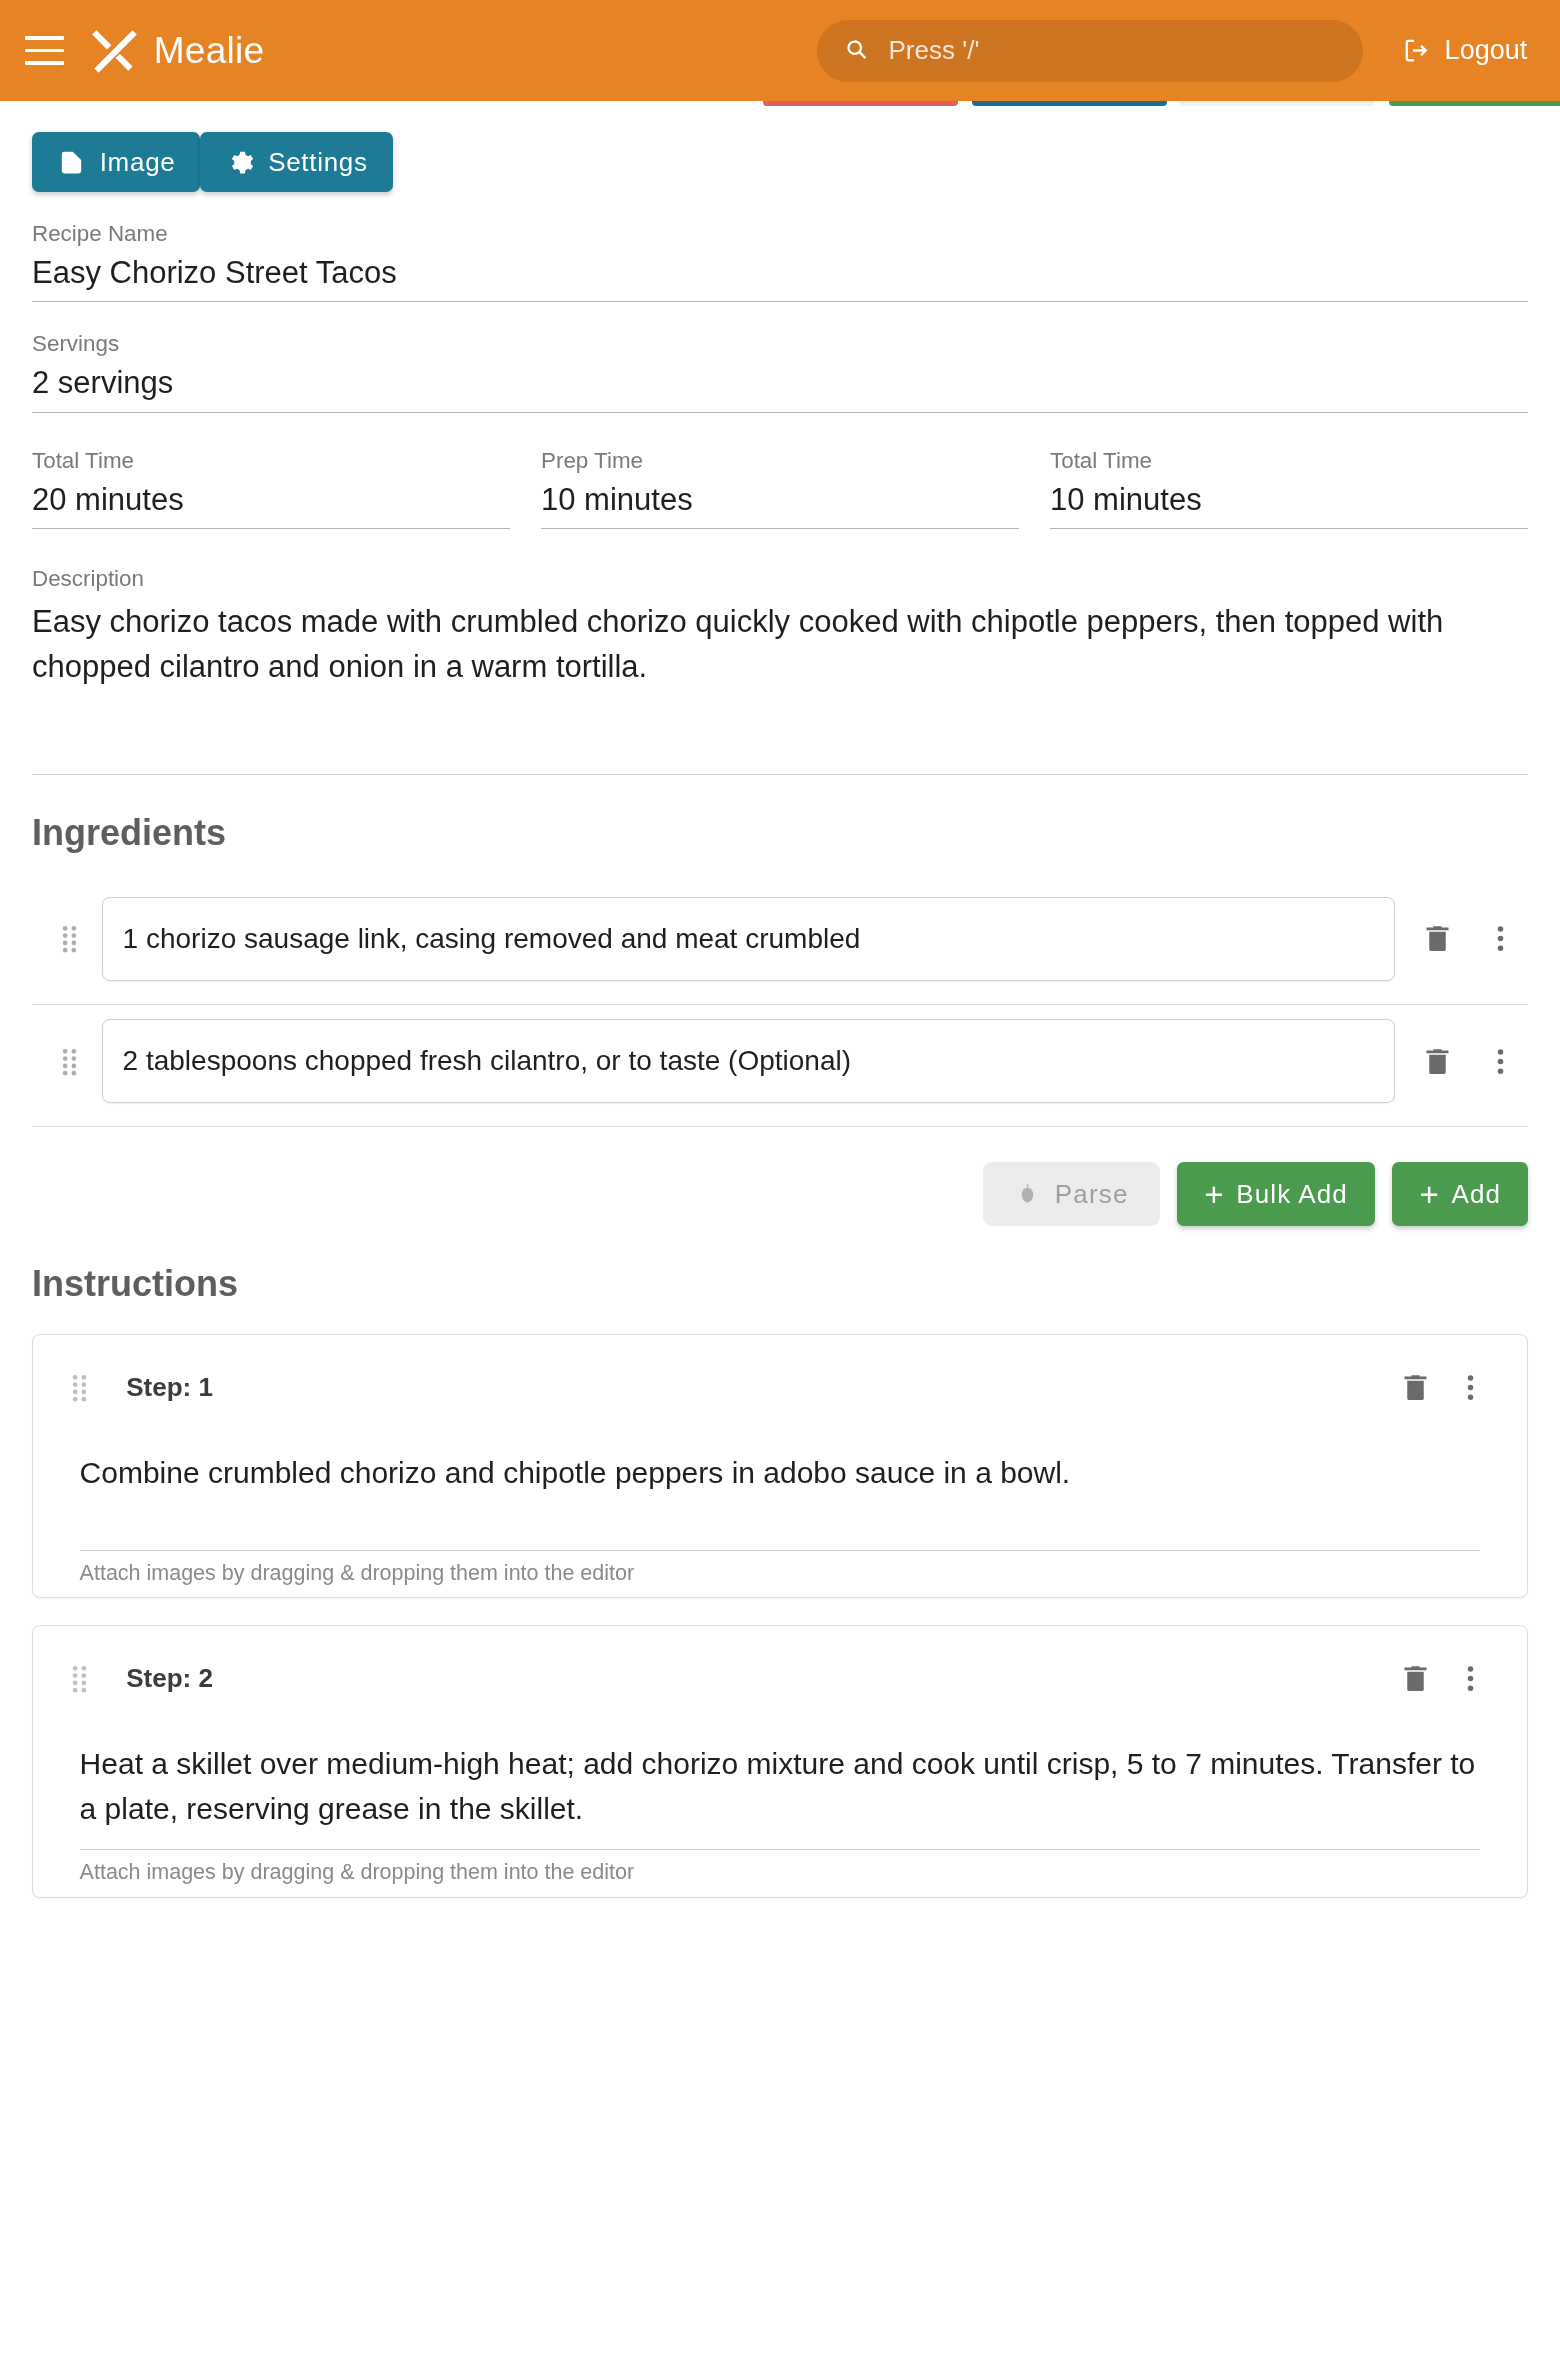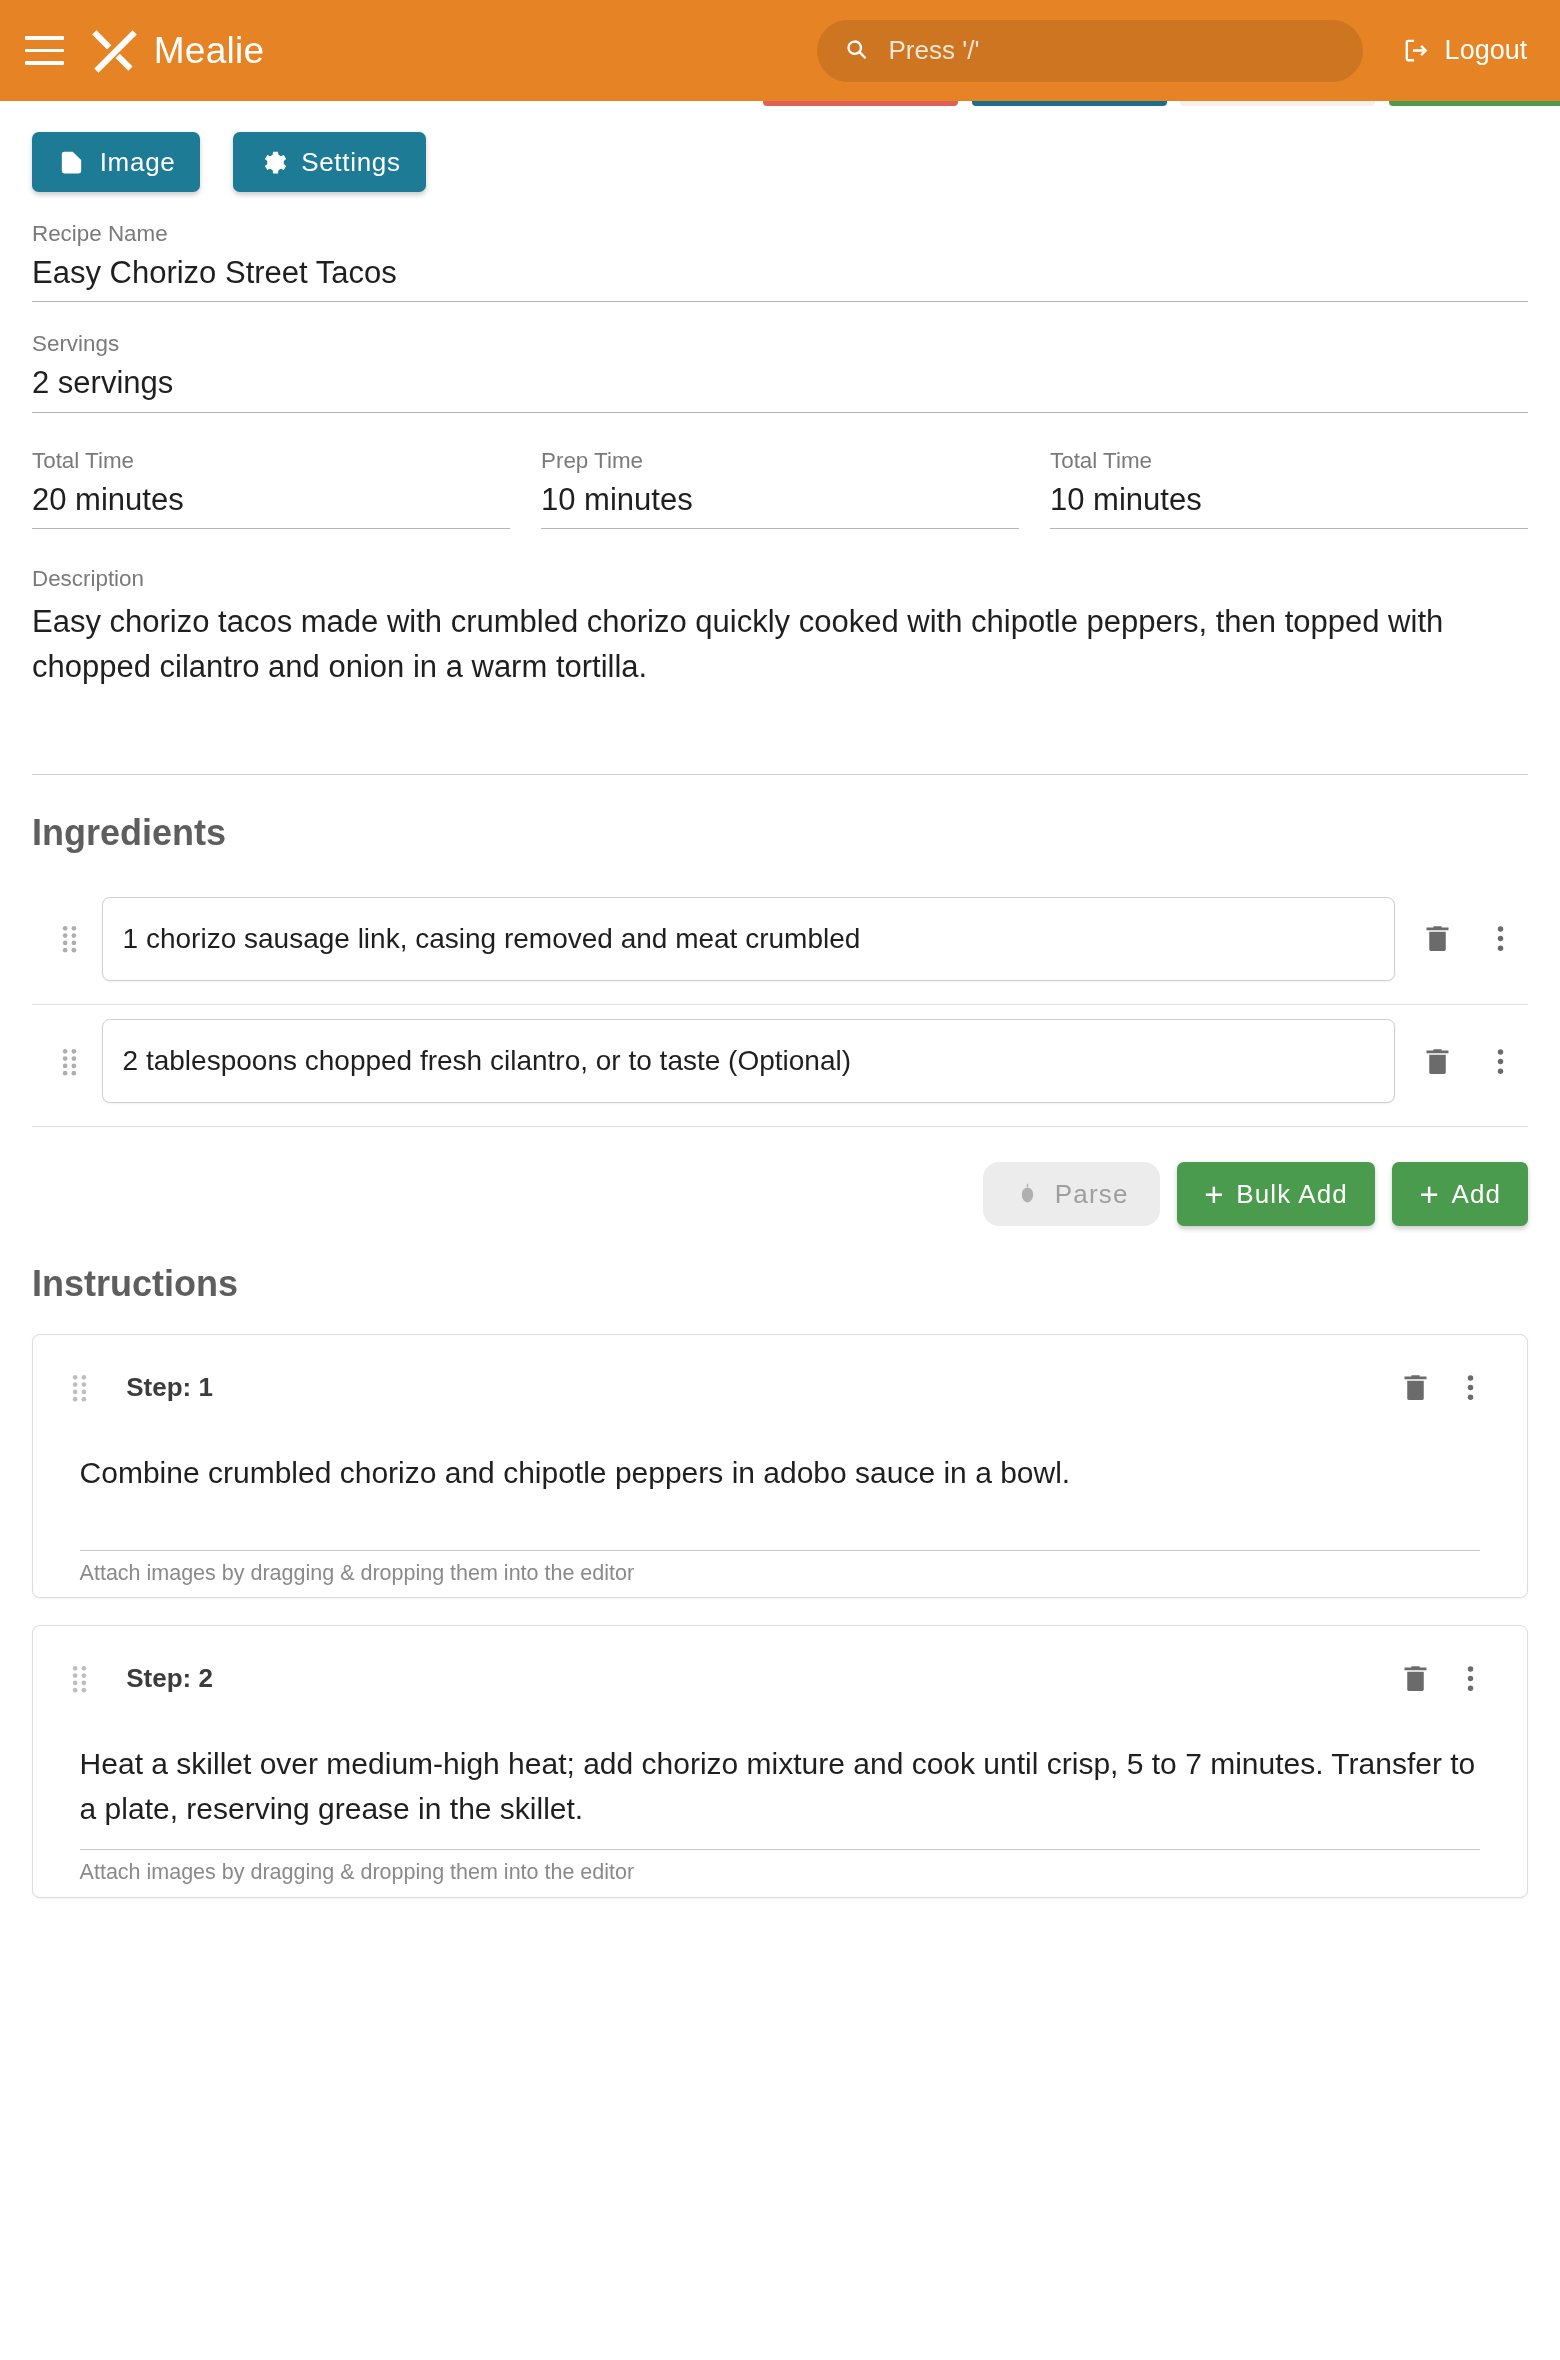--- a/index.html
+++ b/index.html
@@ -82,21 +82,21 @@
   .chip { width: 195px; height: 49px; border-radius: 3.9px; }
 
   
   .content {
     position: absolute;
     top: 105px; left: 0;
     width: 1560px;
   }
   .inner { padding: 0 32px; }
 
-  .btn-row { display: flex; gap: 33px; padding-top: 27px; }
+  .btn-row { display: flex; gap: 0; padding-top: 27px; }
   .flat-btn {
     background: #1d7b96;
     color: #fff;
     border: none;
     border-radius: 6.8px;
     height: 60px;
     padding: 0 25px;
     display: inline-flex;
     align-items: center;
     gap: 13.7px;
@@ -168,21 +168,21 @@
     box-shadow: 0 1px 2px rgba(0,0,0,0.06);
   }
   .row-actions { display: flex; align-items: center; gap: 7.8px; margin-left: 15.6px; }
   .icon-btn { width: 55px; height: 55px; display: flex; align-items: center; justify-content: center; cursor: pointer; }
   .icon-btn svg { width: 33px; height: 33px; fill: #6b6b6b; }
   .dots-v { width: 55px; }
 
   .ing-btns { display: flex; justify-content: flex-end; gap: 17.6px; margin-top: 35px; }
   .btn-parse {
     background: #ececec; color: #9e9e9e;
-    border: none; border-radius: 16px;
+    border: none; border-radius: 9px;
     height: 64px; padding: 0 31px;
     display: inline-flex; align-items: center; gap: 13.7px;
     font-size: 26px; letter-spacing: 1.2px; font-weight: 500;
     cursor: default;
   }
   .btn-green {
     background: #4a9b4d; color: #fff;
     border: none; border-radius: 6.8px;
     height: 64px; padding: 0 27px;
     display: inline-flex; align-items: center; gap: 11.7px;

